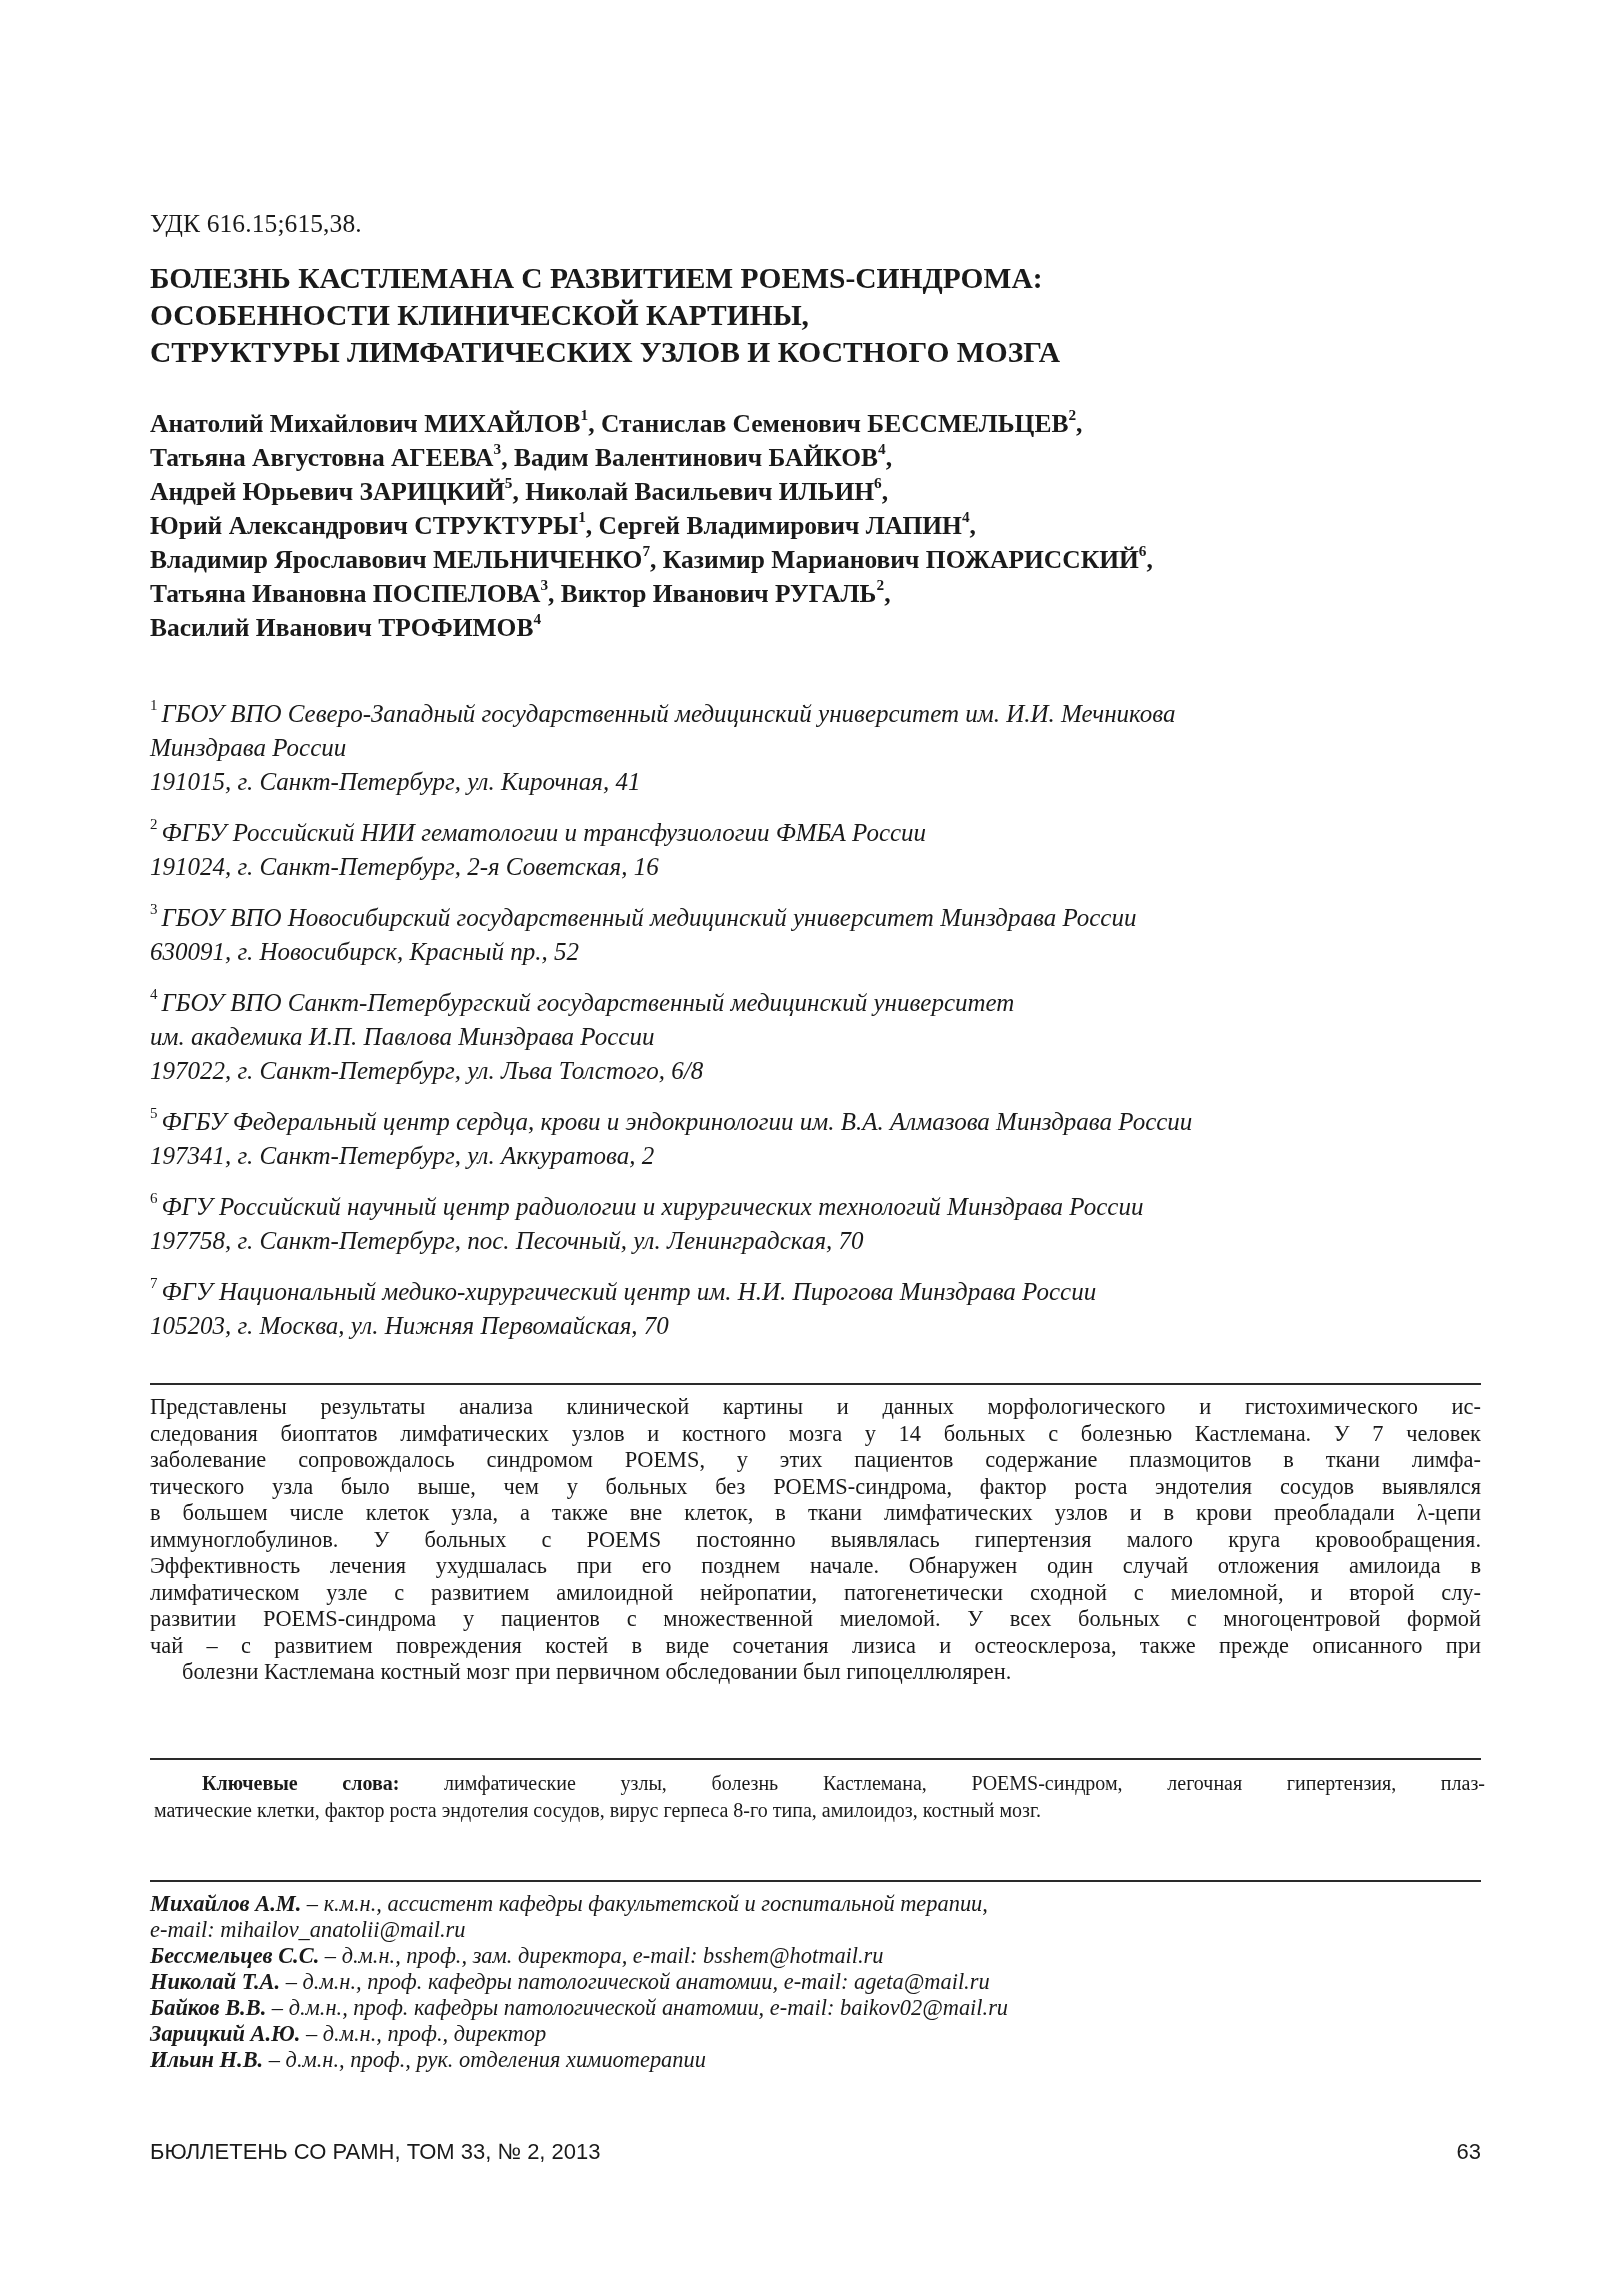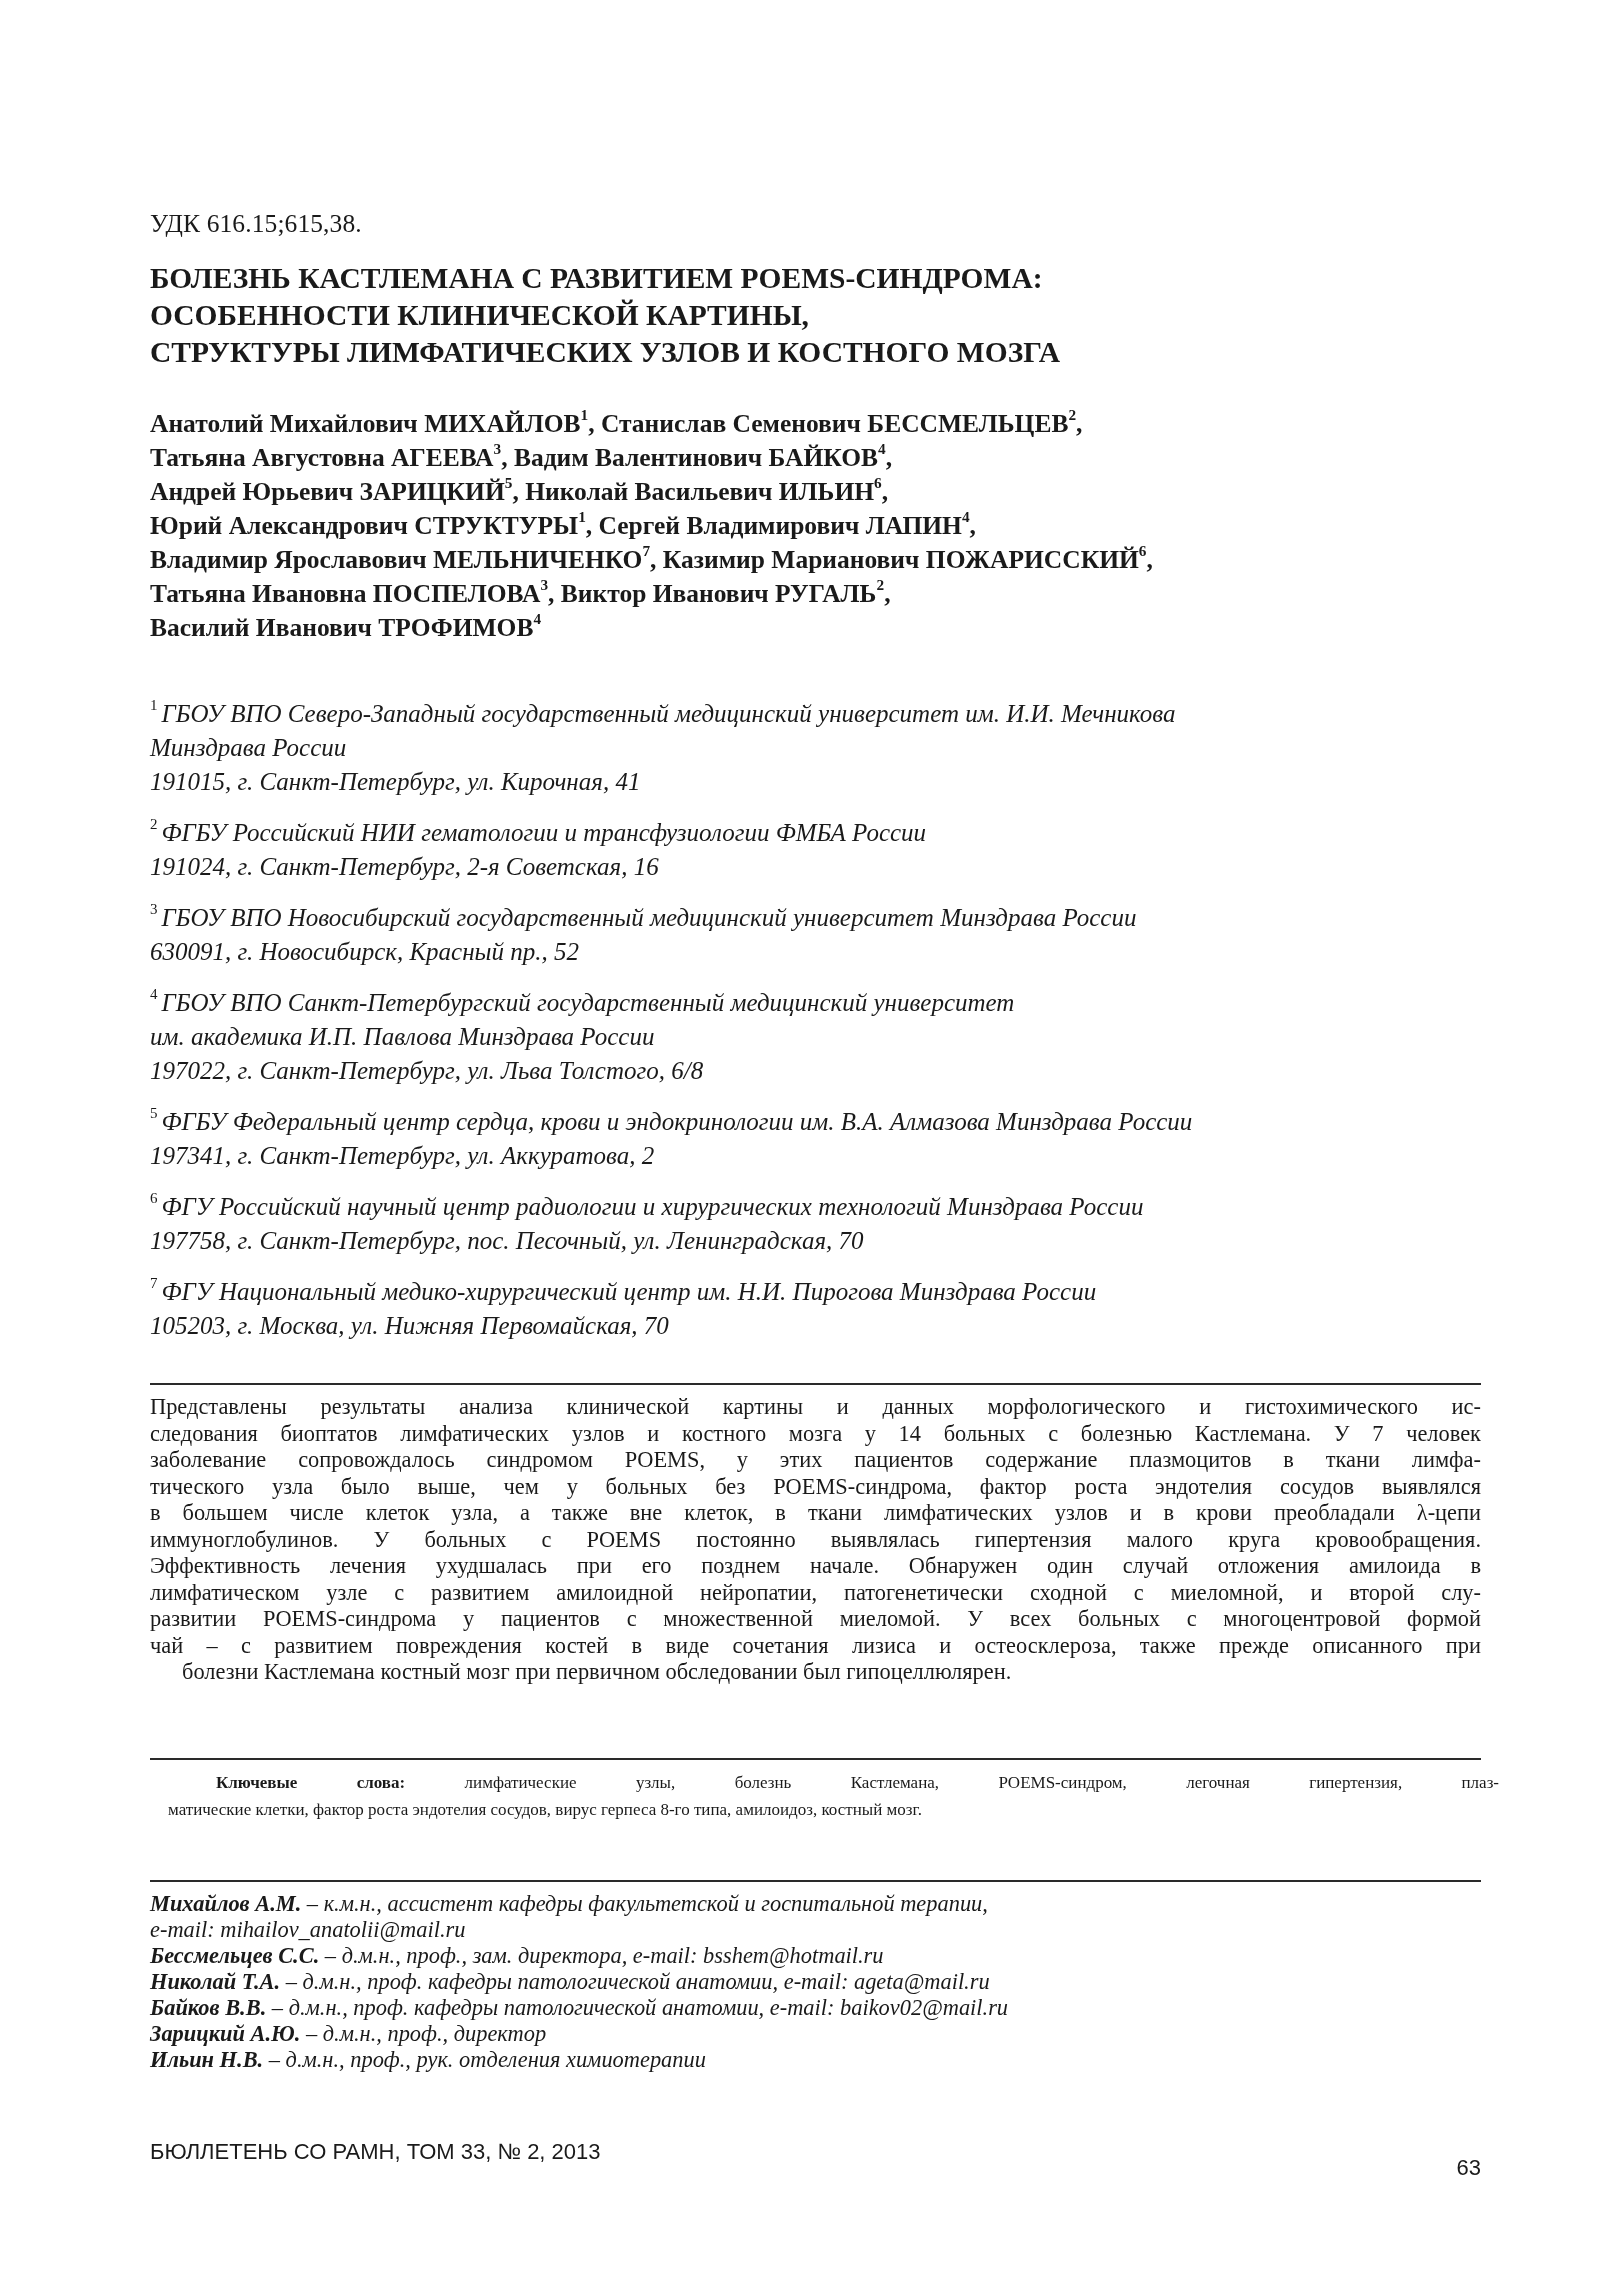--- a/index.html
+++ b/index.html
@@ -15,31 +15,31 @@
   .authors .line { white-space: nowrap; }
   sup { font-size: 0.6em; line-height: 0; vertical-align: 0.8em; }
   .affils { position: absolute; top: 697px; left: 0; font-size: 25px; font-style: italic; line-height: 34px; }
   .affil { margin-bottom: 17px; }
   .affil .l { white-space: nowrap; }
   .affil sup { font-style: normal; font-size: 0.6em; margin-right: 4px; }
   .rule { position: absolute; left: 0; width: 1331px; height: 2px; background: #2a2a2a; }
   .abstract { position: absolute; top: 1394px; left: 0; width: 1331px; font-size: 22.4px; line-height: 26.5px; text-align: justify; }
   .abstract .l { display: block; text-align: justify; text-align-last: justify; white-space: nowrap; }
   .abstract .l.last { text-align-last: left; margin-left: 32px; }
-  .keywords { position: absolute; top: 1770px; left: 18px; width: 1331px; font-size: 17px; line-height: 26.5px; }
+  .keywords { position: absolute; top: 1770px; left: 4px; width: 1331px; font-size: 20px; line-height: 26.5px; }
   .keywords .l { display: block; text-align: justify; text-align-last: justify; white-space: nowrap; }
   .keywords .l.last { text-align-last: left; }
   .keywords .indent { padding-left: 48px; }
   .keywords b { font-weight: bold; }
   .staff { position: absolute; top: 1891px; left: 0; font-size: 22.4px; font-style: italic; line-height: 26px; }
   .staff .l { white-space: nowrap; }
   .staff b { font-weight: bold; }
   .footer { position: absolute; top: 2139px; left: 0; width: 1331px; font-family: "Liberation Sans", "DejaVu Sans", sans-serif; font-size: 22px; }
   .footer .journal { position: absolute; left: 0; top: 0; white-space: nowrap; }
-  .footer .pageno { position: absolute; right: 0; top: 16px; }
+  .footer .pageno { position: absolute; right: 0; top: 0; }
 </style>
 </head>
 <body>
 
 <div class="page">
 
   <div class="udk">УДК 616.15;615,38.</div>
 
   <div class="title">
     <div>БОЛЕЗНЬ КАСТЛЕМАНА С РАЗВИТИЕМ POEMS-СИНДРОМА:</div>

